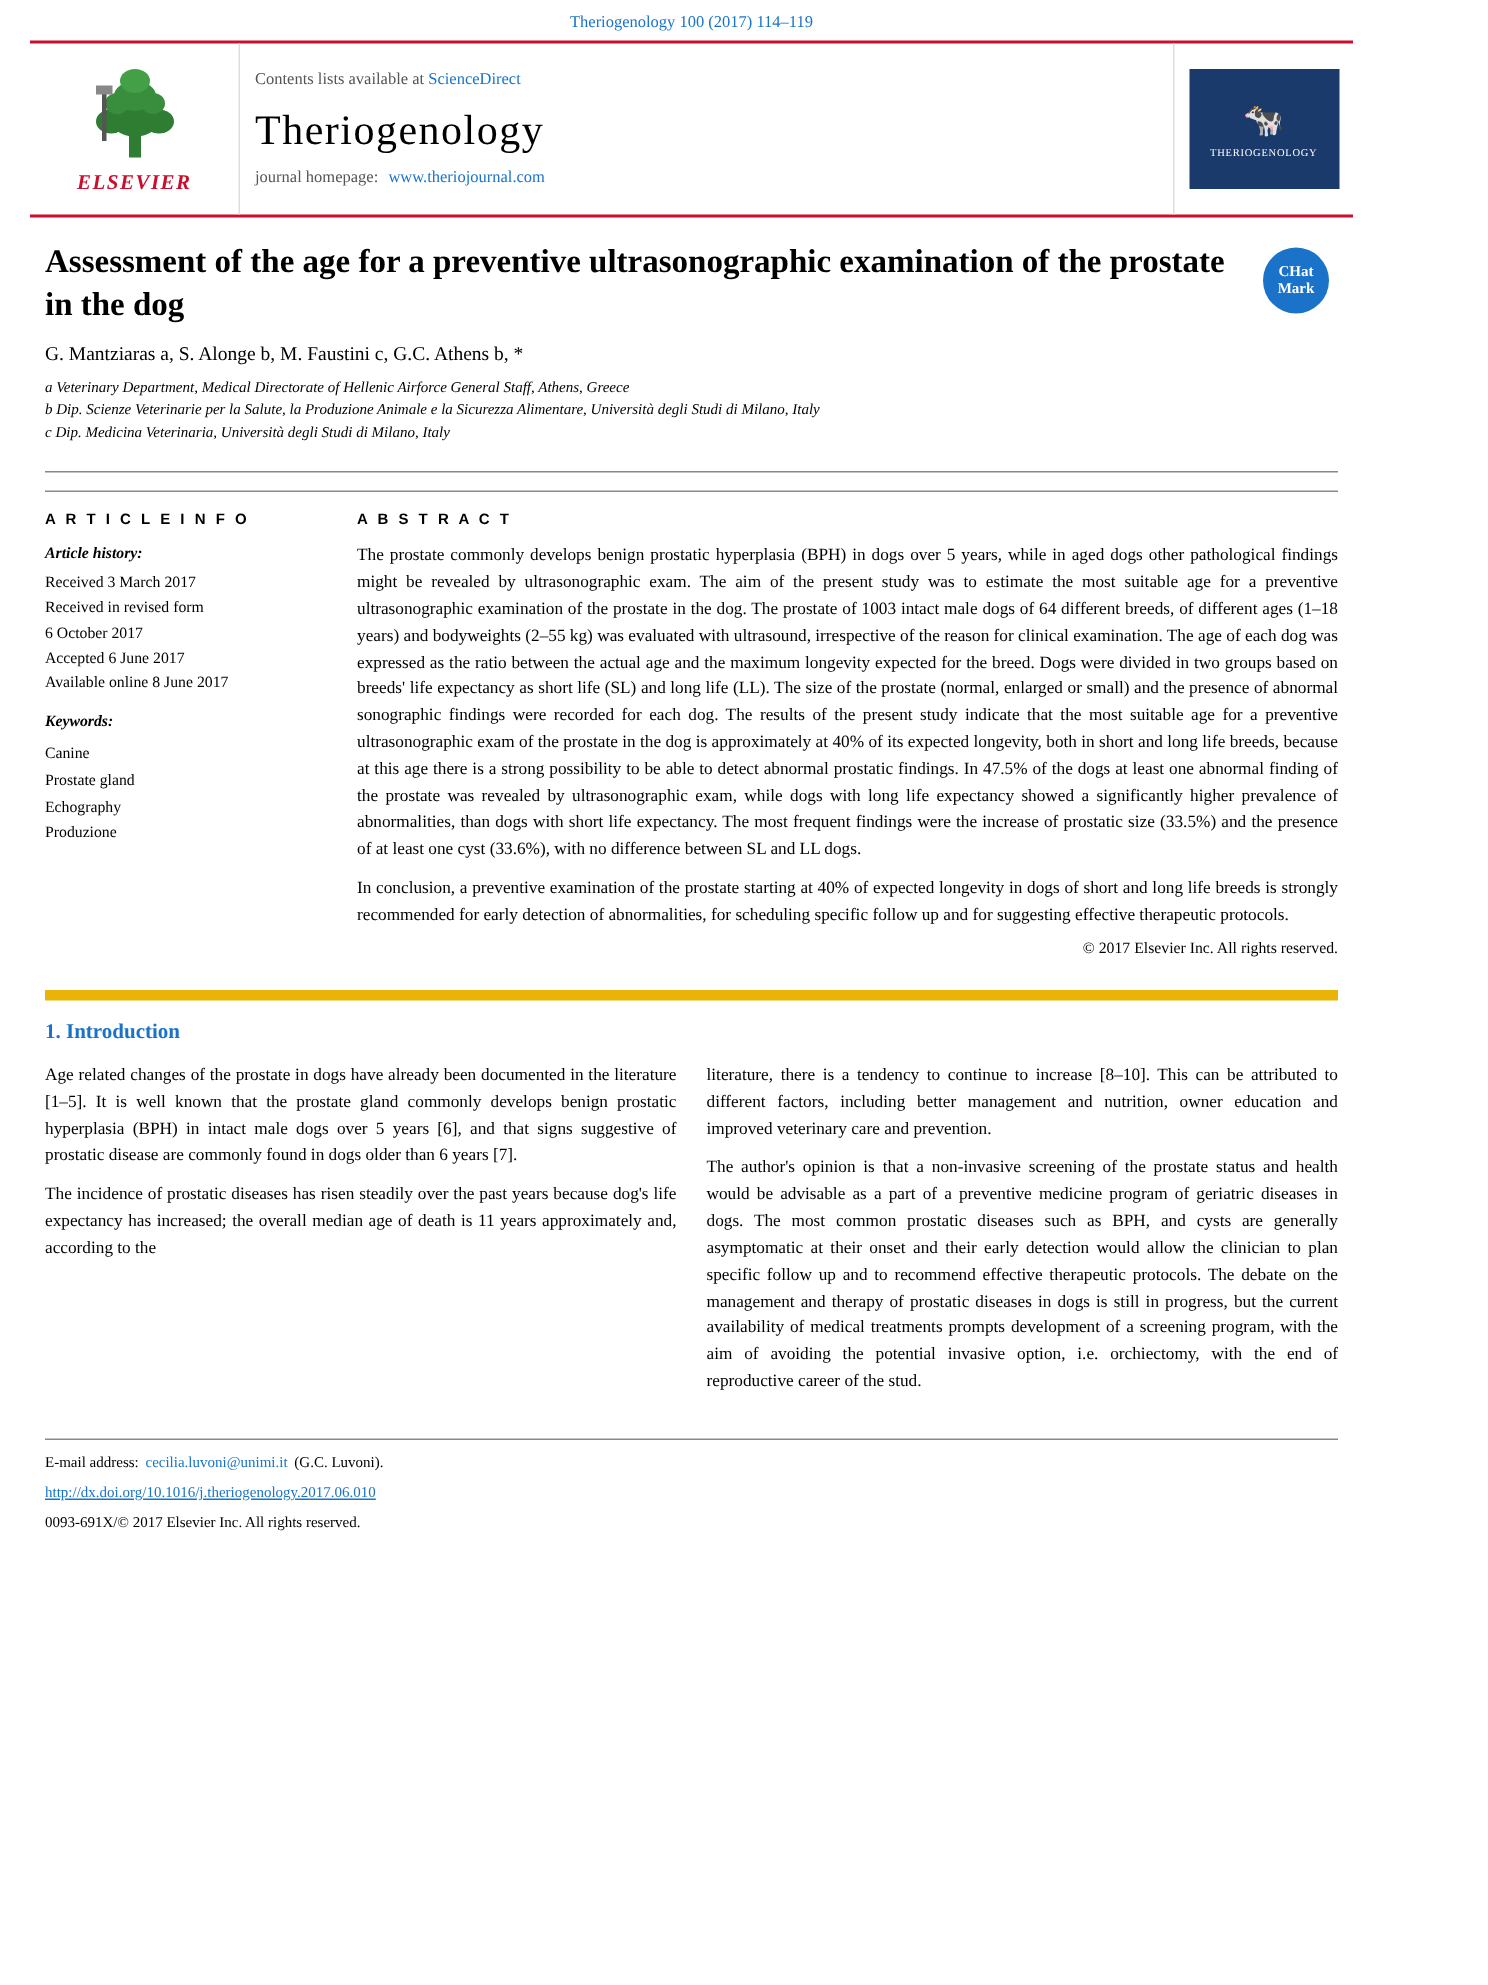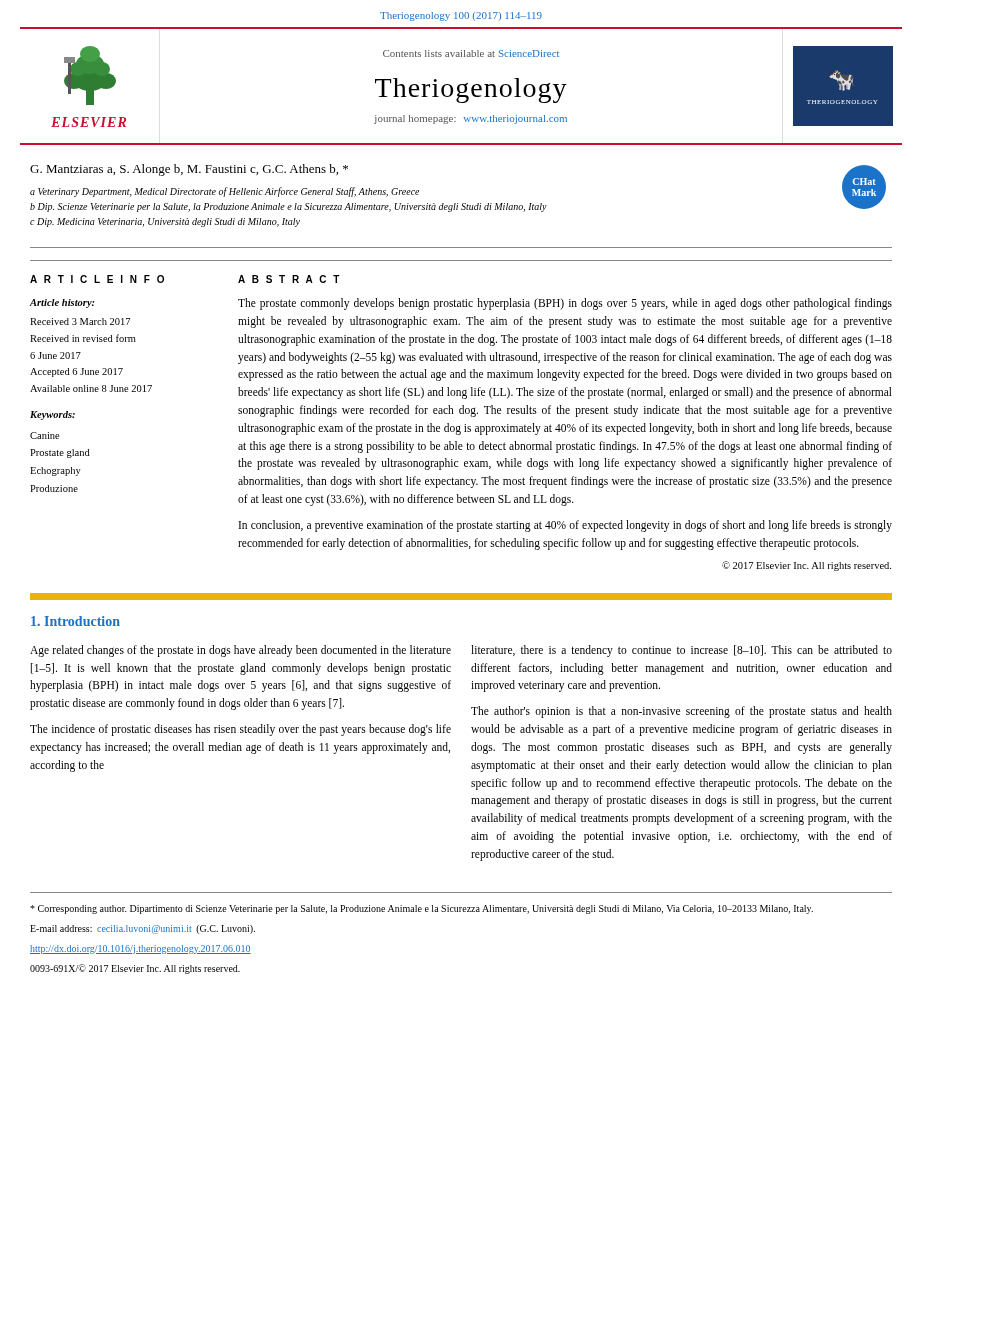--- a/index.html
+++ b/index.html
@@ -55,21 +55,20 @@
       font-weight: bold;
       color: #c8102e;
       letter-spacing: 1px;
       margin-top: 4px;
       font-style: italic;
     }
     .header-center {
       flex: 1;
       display: flex;
       flex-direction: column;
-      align-items: center;
       justify-content: center;
       padding: 10px;
     }
     .sciencedirect-line {
       font-size: 11px;
       color: #555;
       margin-bottom: 6px;
     }
     .journal-title-main {
       font-size: 28px;
@@ -344,20 +343,21 @@
         <span class="logo-icon">🐄</span>
         <span class="logo-text">THERIOGENOLOGY</span>
       </div>
     </div>
   </div>
 
   <div class="main-content">
 
     <div class="article-title-section">
       <div class="article-title-text">
+        <div class="article-title">Assessment of the age for a preventive ultrasonographic examination of the prostate in the dog</div>
         <div class="authors">
           <span>G. Mantziaras a, S. Alonge b, M. Faustini c, G.C. Athens b, *</span>
         </div>
         <div class="affiliations">
           <span class="affil-line">a Veterinary Department, Medical Directorate of Hellenic Airforce General Staff, Athens, Greece</span>
           <span class="affil-line">b Dip. Scienze Veterinarie per la Salute, la Produzione Animale e la Sicurezza Alimentare, Università degli Studi di Milano, Italy</span>
           <span class="affil-line">c Dip. Medicina Veterinaria, Università degli Studi di Milano, Italy</span>
         </div>
       </div>
       <div class="crossmark-badge">
@@ -368,21 +368,21 @@
     </div>
 
     <div class="two-col">
 
       <div class="left-col">
         <div class="section-head">A R T I C L E   I N F O</div>
         <div class="article-history">
           <span class="label">Article history:</span>
           <span class="history-item">Received 3 March 2017</span>
           <span class="history-item">Received in revised form</span>
-          <span class="history-item">6 June 2017</span>
+          <span class="history-item">6 October 2017</span>
           <span class="history-item">Accepted 6 June 2017</span>
           <span class="history-item">Available online 8 June 2017</span>
         </div>
         <div class="keywords-section">
           <div class="keywords-label">Keywords:</div>
           <span class="keyword">Canine</span>
           <span class="keyword">Prostate gland</span>
           <span class="keyword">Echography</span>
           <span class="keyword">Produzione</span>
         </div>
@@ -409,21 +409,20 @@
           <p class="body-text">The incidence of prostatic diseases has risen steadily over the past years because dog's life expectancy has increased; the overall median age of death is 11 years approximately and, according to the</p>
         </div>
         <div class="body-right">
           <p class="body-text">literature, there is a tendency to continue to increase [8–10]. This can be attributed to different factors, including better management and nutrition, owner education and improved veterinary care and prevention.</p>
           <p class="body-text">The author's opinion is that a non-invasive screening of the prostate status and health would be advisable as a part of a preventive medicine program of geriatric diseases in dogs. The most common prostatic diseases such as BPH, and cysts are generally asymptomatic at their onset and their early detection would allow the clinician to plan specific follow up and to recommend effective therapeutic protocols. The debate on the management and therapy of prostatic diseases in dogs is still in progress, but the current availability of medical treatments prompts development of a screening program, with the aim of avoiding the potential invasive option, i.e. orchiectomy, with the end of reproductive career of the stud.</p>
         </div>
       </div>
     </div>
 
     <div class="footnotes">
-      <span class="footnote-line footnote-star">* Corresponding author. Dipartimento di Scienze Veterinarie per la Salute, la Produzione Animale e la Sicurezza Alimentare, Università degli Studi di Milano, Via Celoria, 10–20133 Milano, Italy.</span>
       <span class="footnote-line">
         <span>E-mail address:</span>
         <a href="#" style="color:#1a73c9; text-decoration:none; margin: 0 2px;">cecilia.luvoni@unimi.it</a>
         <span>(G.C. Luvoni).</span>
       </span>
       <span class="footnote-line">
         <a class="doi-line" href="#">http://dx.doi.org/10.1016/j.theriogenology.2017.06.010</a>
       </span>
       <span class="footnote-line issn-line">0093-691X/© 2017 Elsevier Inc. All rights reserved.</span>
     </div>

